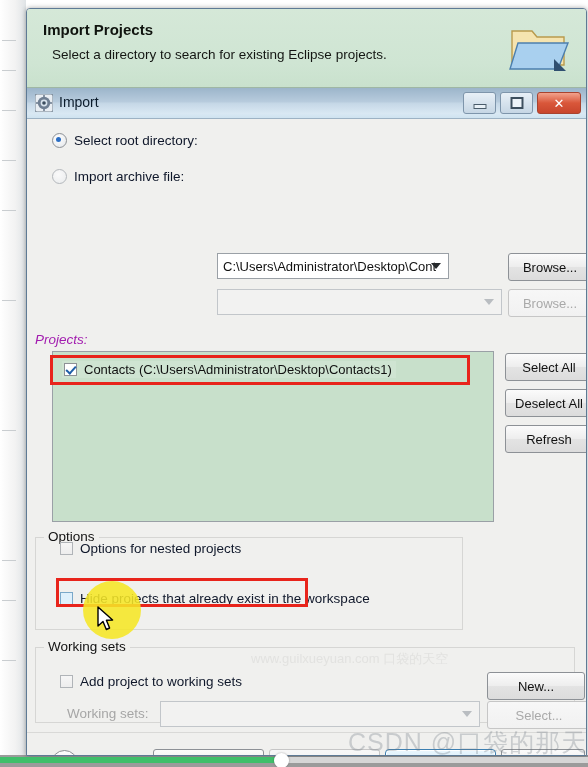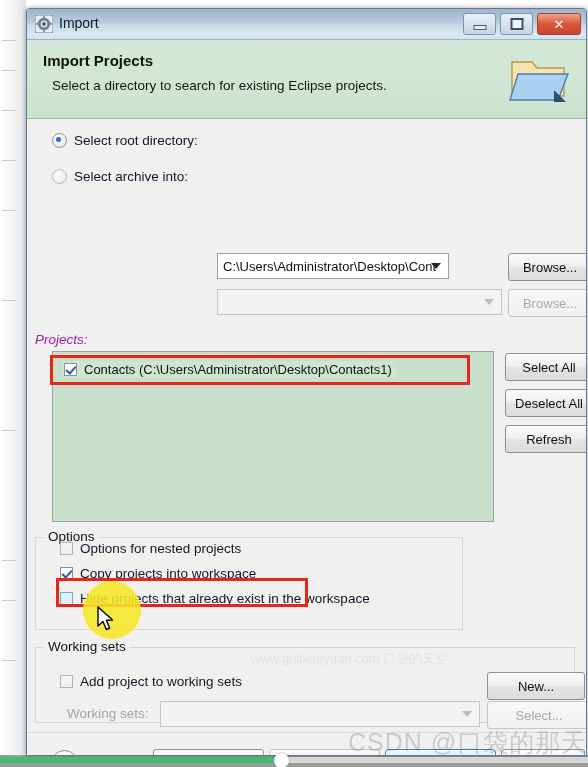--- a/index.html
+++ b/index.html
@@ -138,20 +138,32 @@
     <div class="ln" style="top:300px"></div>
   <div class="ln" style="top:430px"></div>
     <div class="ln" style="top:560px"></div>
   <div class="ln" style="top:600px"></div>
     <div class="ln" style="top:660px"></div>
 </div>
 <div id="desktop-right"></div>
 <div id="bottom-band"></div>
 
 <div id="window">
+
+  <div id="header">
+    <div class="h-title">Import Projects</div>
+    <div class="h-sub">Select a directory to search for existing Eclipse projects.</div>
+    <span class="h-icon">
+      <svg width="62" height="58" viewBox="0 0 62 58">
+        <path d="M4,12 L24,12 L29,18 L56,18 L56,46 L4,46 Z" fill="#f5e4b0" stroke="#b99a4d" stroke-width="1.4"></path>
+        <path d="M10,24 L60,24 L50,50 L2,50 Z" fill="#a9d0ef" stroke="#4c7fae" stroke-width="1.4"></path>
+        <path d="M46,40 L58,52 L46,52 Z" fill="#2f4f70"></path>
+      </svg>
+    </span>
+  </div>
 
   <div id="titlebar">
     <span class="app-icon">
       <svg width="18" height="18" viewBox="0 0 18 18">
         <rect x="0" y="0" width="18" height="18" rx="2" fill="#e9eef3" stroke="#6f7f8d"></rect>
         <circle cx="9" cy="9" r="6.2" fill="#6f7f92"></circle>
         <circle cx="9" cy="9" r="3.4" fill="#d8e3ec"></circle>
         <circle cx="9" cy="9" r="1.8" fill="#3b4d5e"></circle>
         <g fill="#6f7f92">
           <rect x="8.2" y="1" width="1.6" height="3"></rect>
@@ -168,47 +180,35 @@
         </div>
       <div class="win-btn">
           <span class="max-sq"></span>
         </div>
       <div class="win-btn close">
         <span class="g">✕</span>
       </div>
     </div>
   </div>
 
-  <div id="header">
-    <div class="h-title">Import Projects</div>
-    <div class="h-sub">Select a directory to search for existing Eclipse projects.</div>
-    <span class="h-icon">
-      <svg width="62" height="58" viewBox="0 0 62 58">
-        <path d="M4,12 L24,12 L29,18 L56,18 L56,46 L4,46 Z" fill="#f5e4b0" stroke="#b99a4d" stroke-width="1.4"></path>
-        <path d="M10,24 L60,24 L50,50 L2,50 Z" fill="#a9d0ef" stroke="#4c7fae" stroke-width="1.4"></path>
-        <path d="M46,40 L58,52 L46,52 Z" fill="#2f4f70"></path>
-      </svg>
-    </span>
-  </div>
-
   <div id="body">
 
     <div class="row" style="left:25px;top:14px;">
       <span class="radio on"></span>
       <span class="lbl">Select root directory:</span>
     </div>
     <div class="combo" style="position:absolute;left:190px;top:134px;width:232px;">
       <span class="ctext">C:\Users\Administrator\Desktop\Cont</span>
       <span class="carw"></span>
     </div>
     <div class="btn" style="position:absolute;left:481px;top:134px;width:84px;">Browse...</div>
 
     <div class="row" style="left:25px;top:50px;">
       <span class="radio off"></span>
-      <span class="lbl">Select archive into:</span>
+      <span class="lbl">Import archive file:</span>
     </div>
     <div class="combo dis" style="position:absolute;left:190px;top:170px;width:285px;">
       <span class="ctext"></span>
       <span class="carw"></span>
     </div>
     <div class="btn dis" style="position:absolute;left:481px;top:170px;width:84px;">Browse...</div>
 
     <div id="proj-label">Projects:</div>
     <div id="proj-list">
       <div id="proj-row">
@@ -222,24 +222,20 @@
     <div class="btn" style="position:absolute;left:478px;top:270px;width:88px;">Deselect All</div>
     <div class="btn" style="position:absolute;left:478px;top:306px;width:88px;">Refresh</div>
 
     <div class="group" style="left:8px;top:418px;width:428px;height:93px;">
       <span class="gtitle">Options</span>
     </div>
     <div class="row" style="left:33px;top:422px;">
       <span class="cb off"></span>
       <span class="lbl">Options for nested projects</span>
     </div>
-    <div class="row" style="left:33px;top:447px;">
-      <span class="cb on"></span>
-      <span class="lbl">Copy projects into workspace</span>
-    </div>
     <div class="row" style="left:33px;top:472px;">
       <span class="cb dim"></span>
       <span class="lbl">Hide projects that already exist in the workspace</span>
     </div>
     <div class="redbox" style="left:29px;top:459px;width:252px;height:29px;"></div>
 
     <div id="hl-circle"></div>
     <svg id="cursor" viewBox="0 0 18 26">
       <path d="M1,1 L1,20 L6,15.5 L9.3,23.5 L12.6,22 L9.4,14.3 L15.6,14 Z" fill="#ffffff" stroke="#000000" stroke-width="1.4" stroke-linejoin="round"></path>
     </svg>

